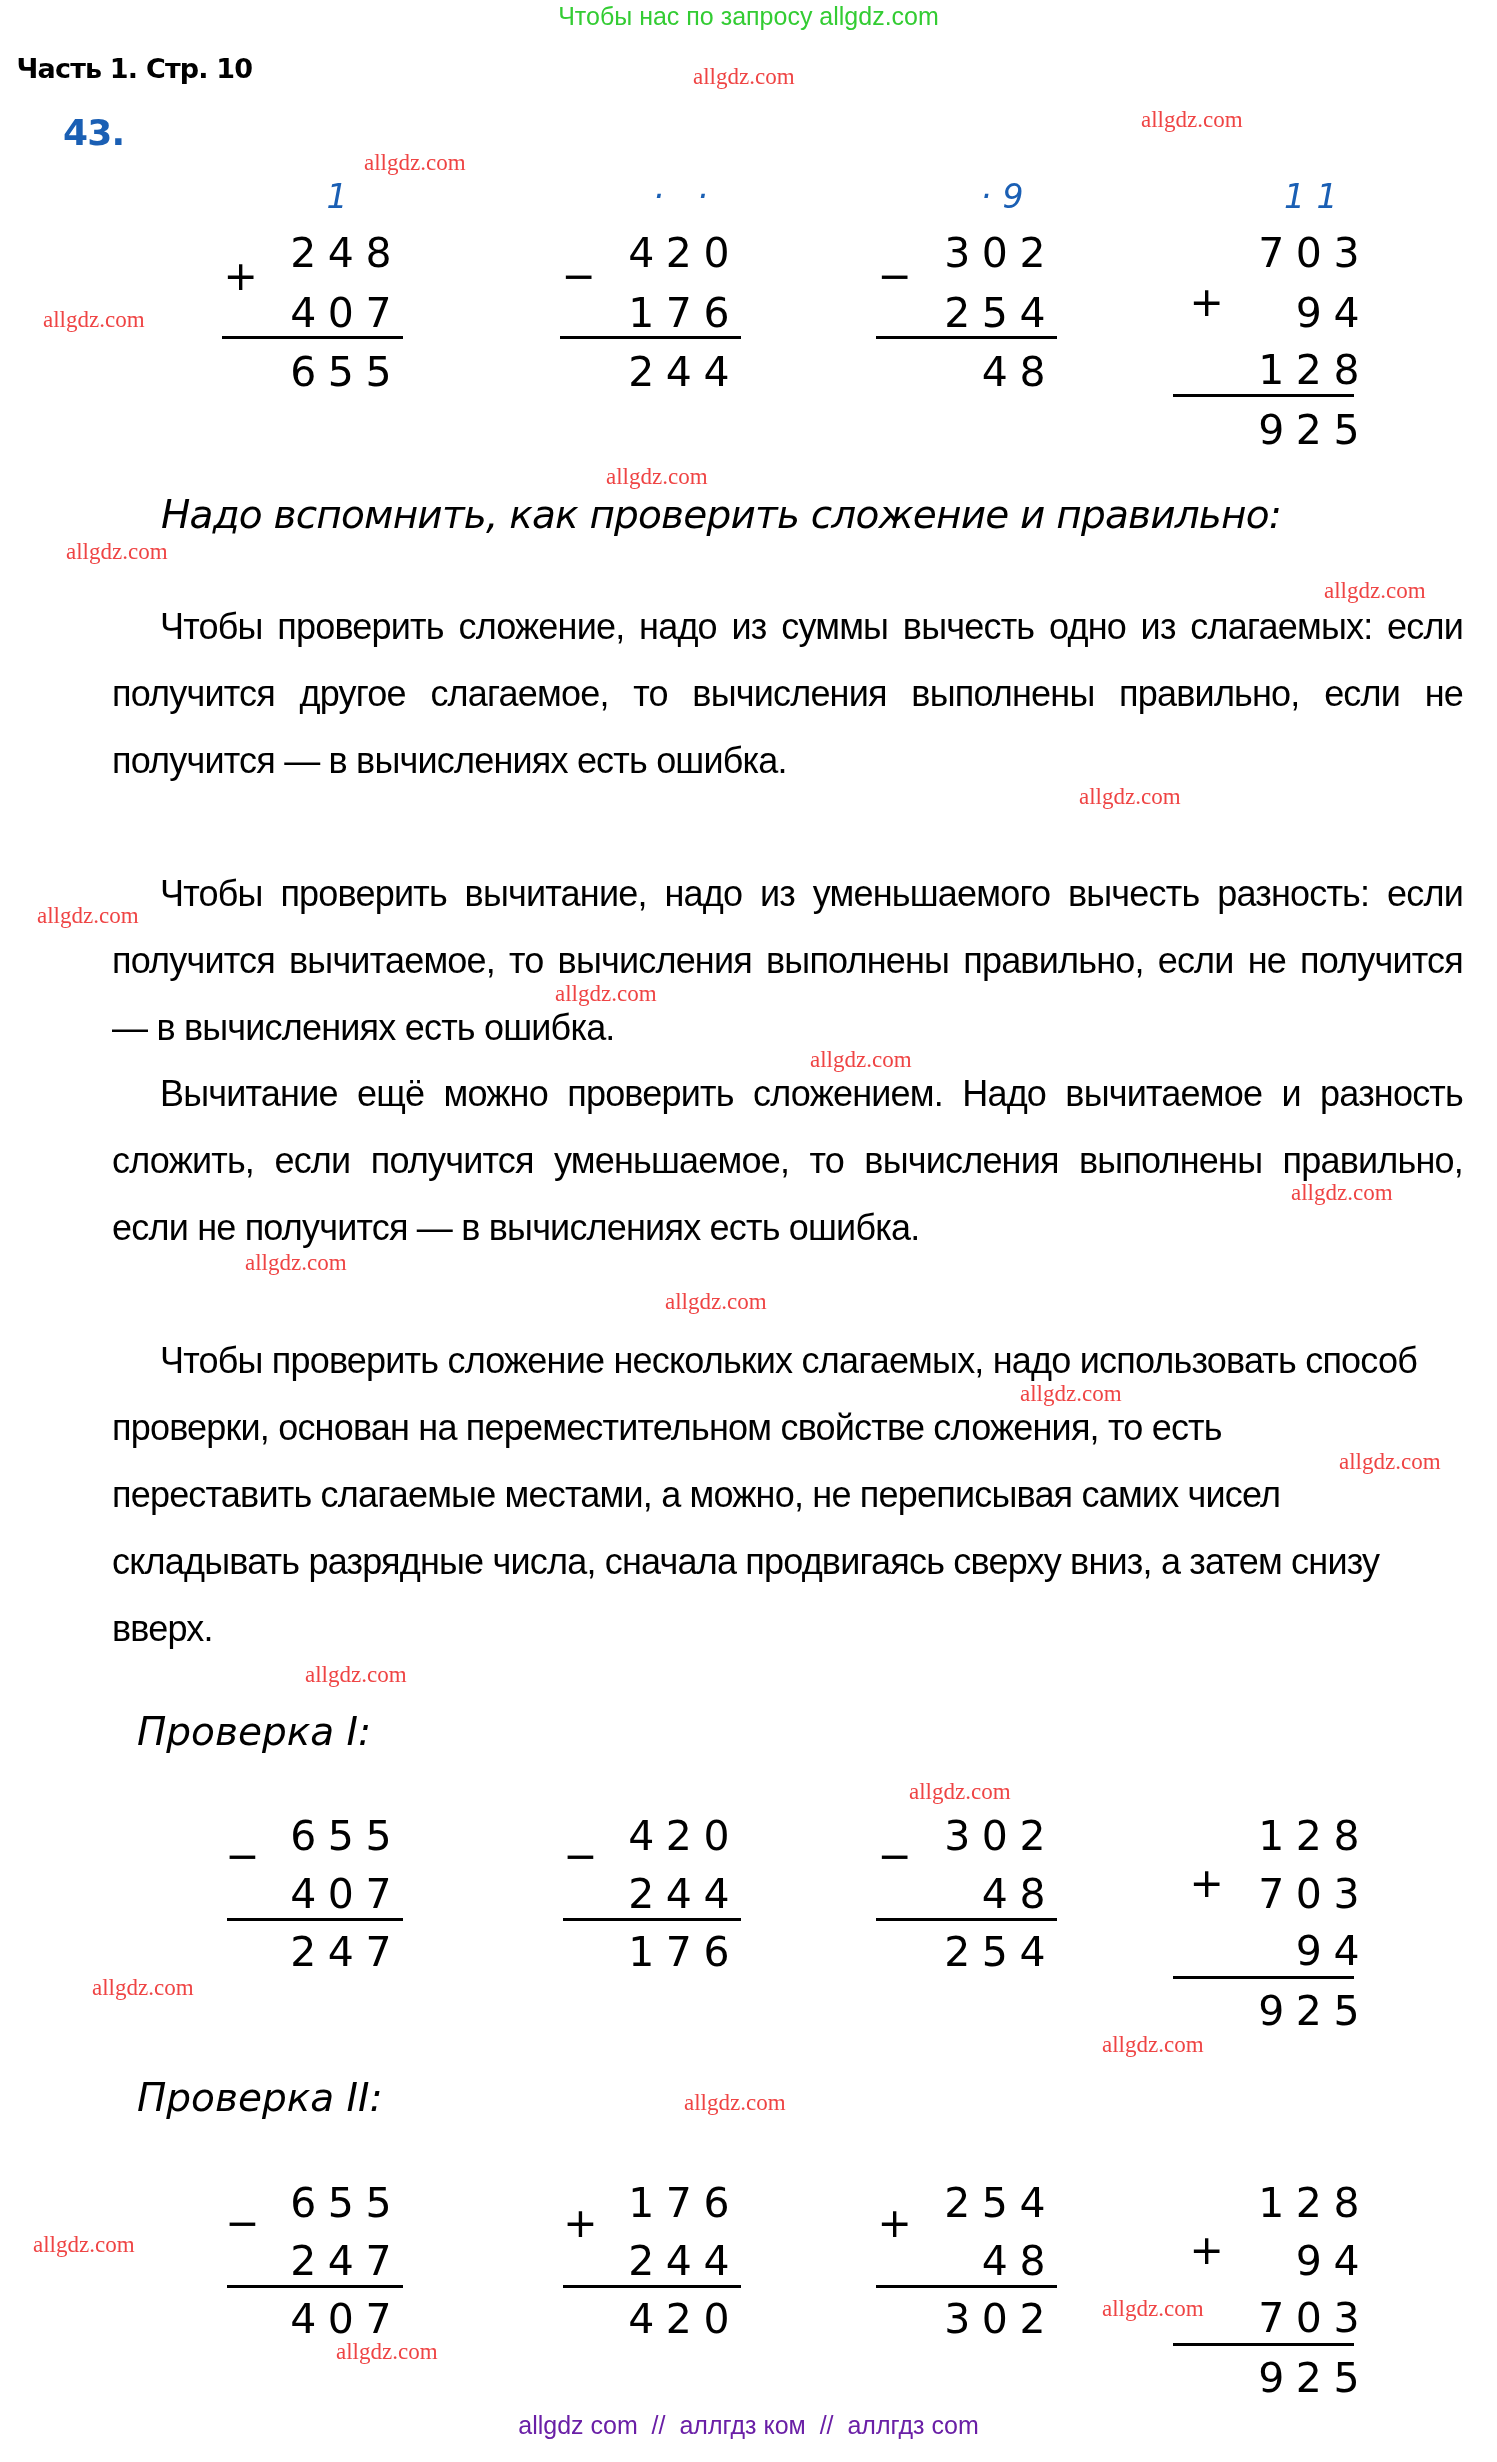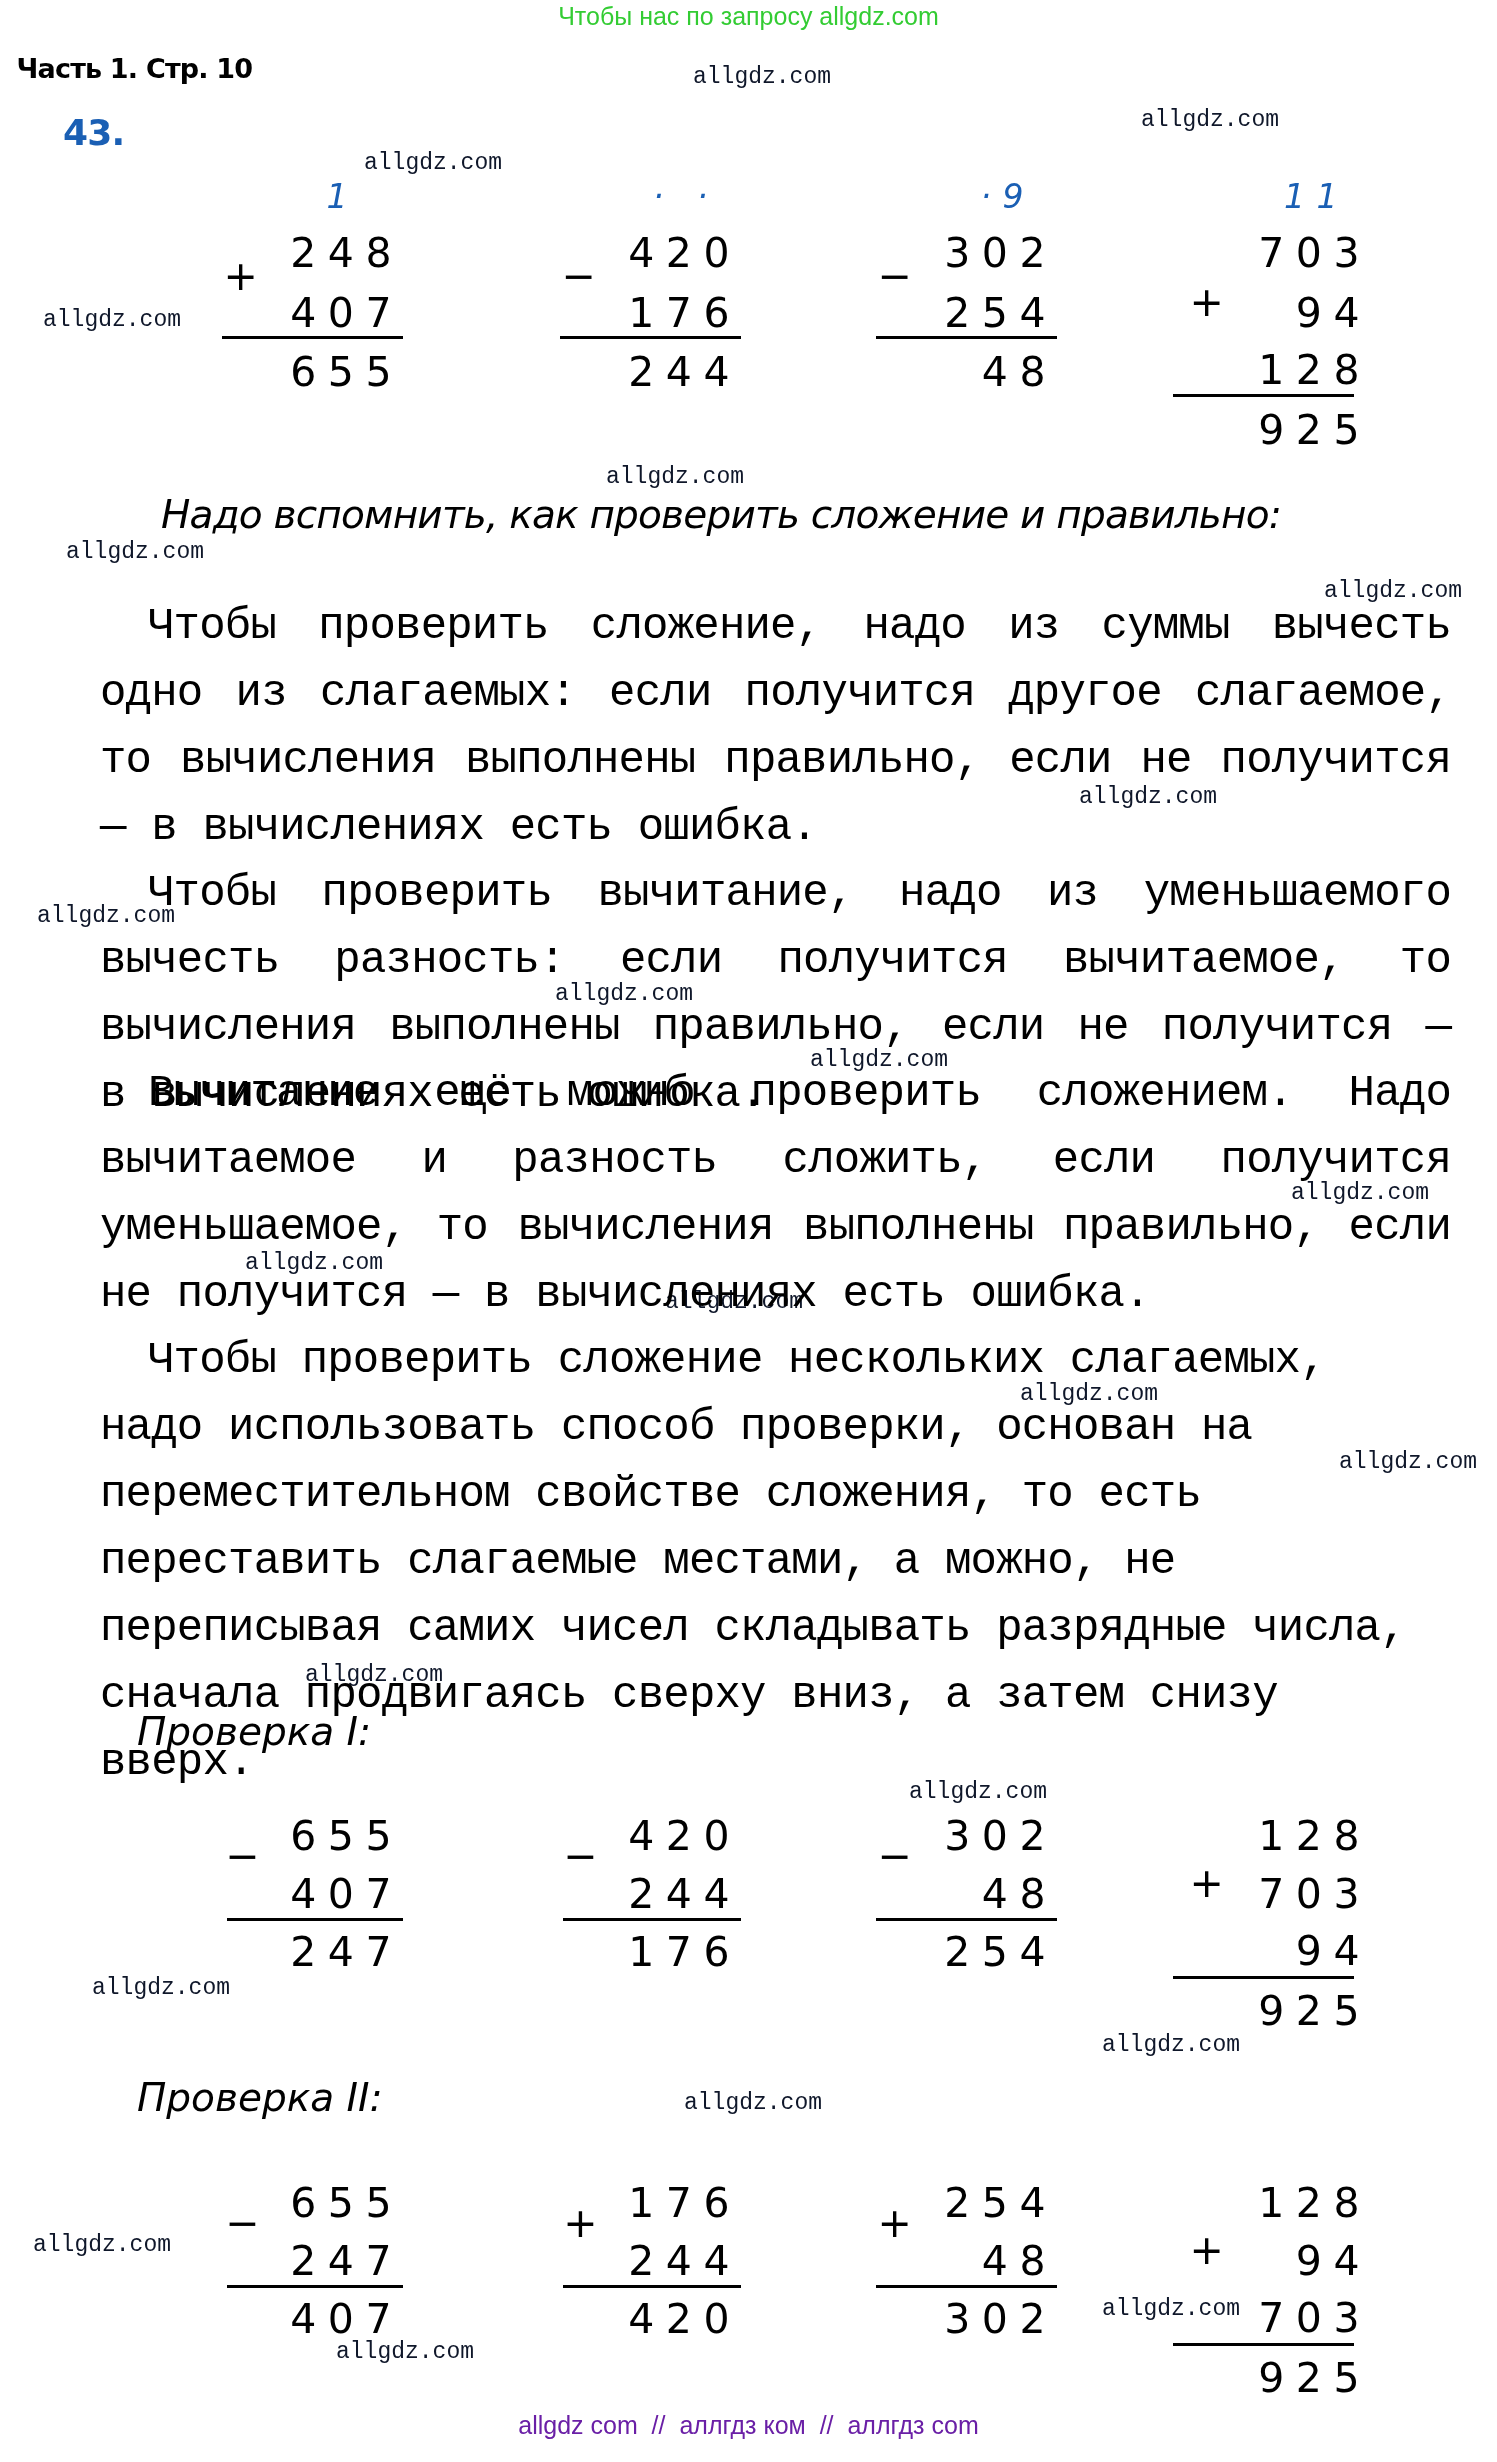--- a/index.html
+++ b/index.html
@@ -3,32 +3,32 @@
 <meta charset="utf-8">
 <style>
   html, body { margin: 0; padding: 0; background: #ffffff; }
   body { width: 1497px; height: 2462px; position: relative; overflow: hidden;
          font-family: "DejaVu Sans", sans-serif; color: #000; }
   .abs { position: absolute; }
   .top-banner { left: 0; width: 1497px; top: 1.6px; text-align: center; font-family: "Liberation Sans", sans-serif;
                 font-size: 25px; color: #33cc33; }
   .page-title { left: 16.5px; top: 53px; font-family: "DejaVu Sans", sans-serif; font-weight: bold; font-size: 27px; letter-spacing: -0.8px; }
   .task-num { left: 63px; top: 112px; font-family: "DejaVu Sans", sans-serif; font-weight: bold; font-size: 36px; color: #1a5fb4; letter-spacing: -0.8px; }
-  .wm { position: absolute; font-family: Liberation Mono, monospace; font-size: 23px; color: #0f172a; white-space: nowrap; }
+  .wm { position: absolute; font-family: Liberation Serif, serif; font-size: 23px; color: #ef4444; white-space: nowrap; }
 
   
   .calc { position: absolute; font-family: "DejaVu Sans", sans-serif; font-size: 41px; }
   .calc .row { position: absolute; right: 0; white-space: pre; letter-spacing: 11.5px; line-height: 1; margin-top: 11px; }
   .calc .carry { position: absolute; right: 0; white-space: pre; letter-spacing: 11.5px; line-height: 1;
                  font-family: "DejaVu Sans", sans-serif; font-style: italic; color: #1a5fb4; font-size: 33px; }
   .calc .op { position: absolute; font-size: 41px; line-height: 1; }
   .calc .line { position: absolute; height: 3.3px; background: #000; }
 
   .heading-italic { left: 161px; top: 492px; font-family: "DejaVu Sans", sans-serif; font-style: italic; font-size: 39px; white-space: nowrap; letter-spacing: -0.8px; }
-  .para { position: absolute; left: 100px; width: 1351px; font-family: Liberation Mono, monospace; font-size: 44px; line-height: 67px;
+  .para { position: absolute; left: 112px; width: 1351px; font-family: Liberation Sans, sans-serif; font-size: 36px; line-height: 67px;
           text-indent: 48px; text-align: justify; letter-spacing: -0.8px; }
   .para.left { text-align: left; }
   .check-label { font-family: "DejaVu Sans", sans-serif; font-style: italic; font-size: 39px; left: 137px; }
   .footer { left: 0; width: 1497px; top: 2411px; text-align: center; font-family: "Liberation Sans", sans-serif;
             font-size: 25px; color: #6a1fa6; white-space: pre; }
 </style>
 </head>
 <body>
 
 <div class="abs top-banner">Чтобы нас по запросу allgdz.com</div>

